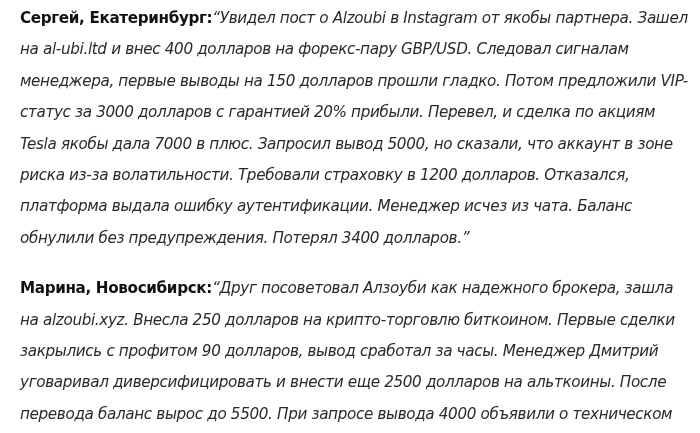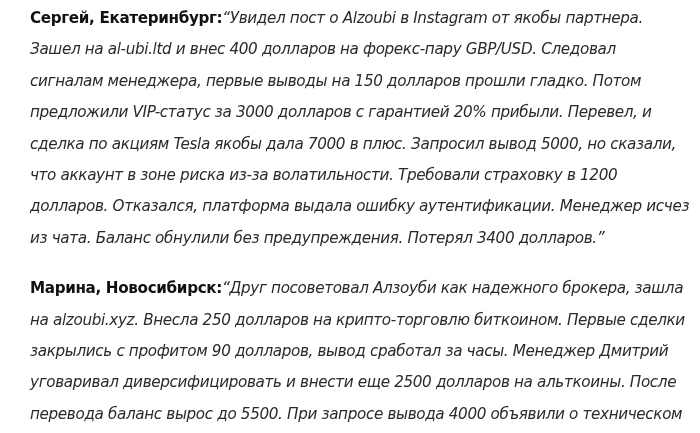--- a/index.html
+++ b/index.html
@@ -18,21 +18,21 @@
       left: 20px;
       top: 3px;
       width: 672px;
       font-family: "DejaVu Sans", sans-serif;
       font-size: 15.2px;
       line-height: 31.4px;
       color: #1f1f1f;
       letter-spacing: -0.35px;
     }
     .review {
-      margin: 0 0 19px 10px;
+      margin: 0 0 19px 0;
     }
     .author {
       font-weight: bold;
       color: #111111;
       font-style: normal;
     }
     .quote {
       font-style: italic;
       font-weight: normal;
       color: #2a2a2a;

